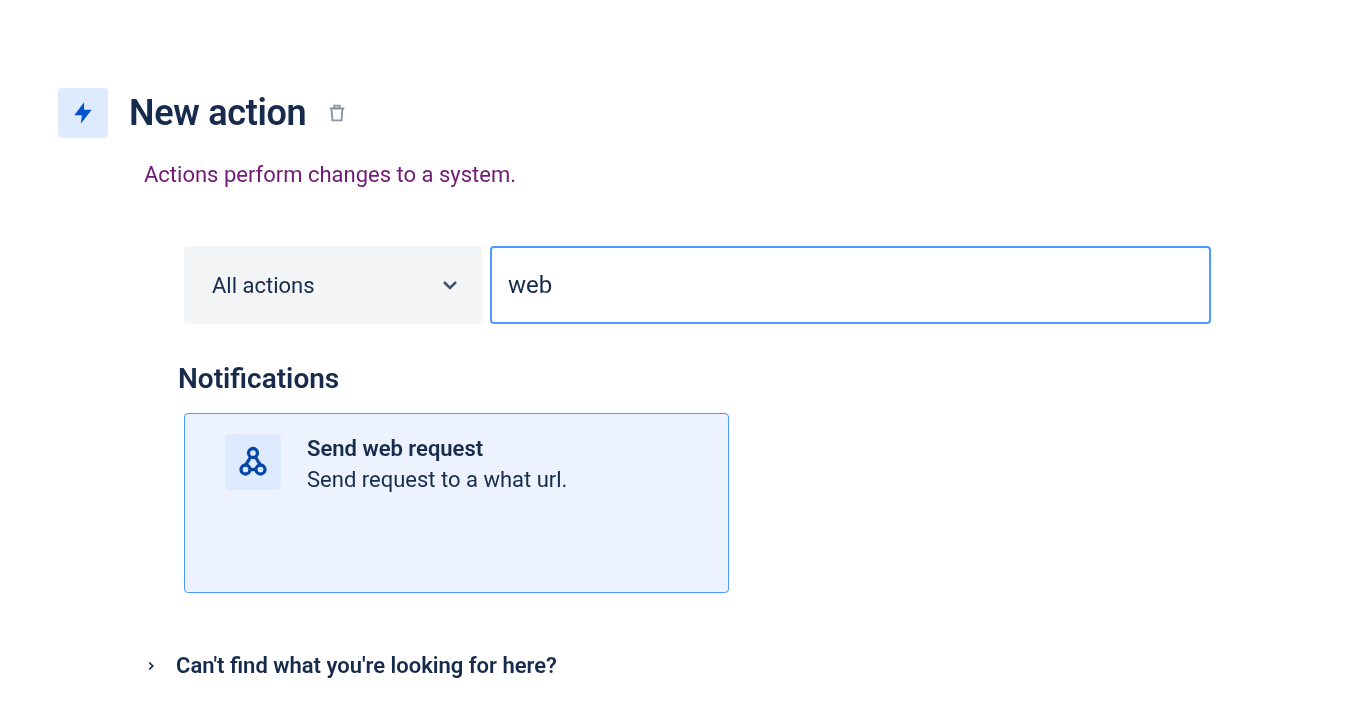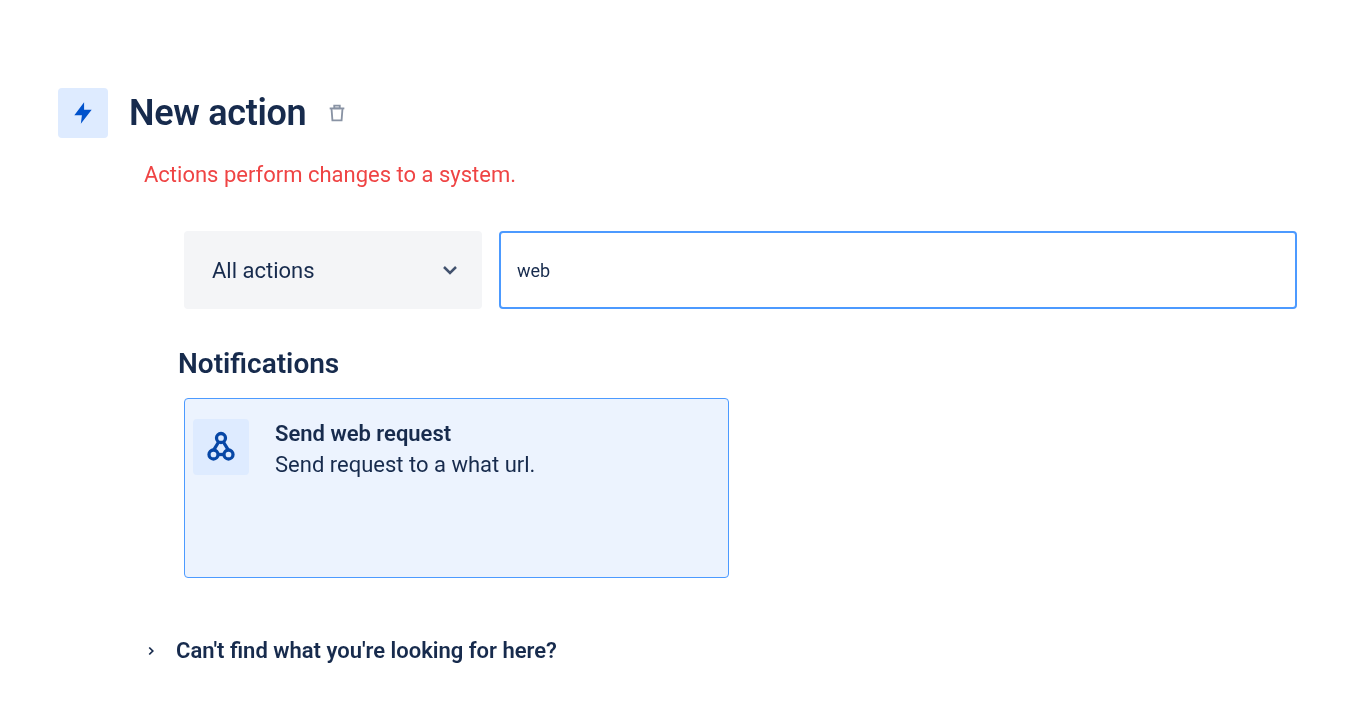--- a/index.html
+++ b/index.html
@@ -51,22 +51,22 @@
     display: flex;
     align-items: center;
   }
   .trash-btn svg { width: 22px; height: 22px; }
   .content-col {
     padding-left: 86px;
     margin-top: 24px;
   }
   .subtitle {
     font-size: 22px;
-    color: #ef4444;
-    margin-bottom: 44px;
+    color: #701a75;
+    margin-bottom: 59px;
   }
   .filter-row {
     display: flex;
     align-items: stretch;
     margin-left: 40px;
     margin-bottom: 38px;
   }
   .dropdown {
     background: #F4F5F7;
     border-radius: 4px;
@@ -79,47 +79,47 @@
     width: 298px;
     justify-content: space-between;
   }
   .dropdown-label {
     font-size: 22px;
     color: #172B4D;
   }
   .dropdown svg { width: 24px; height: 24px; color: #42526E; }
   .search-input {
     flex: 0 0 auto;
-    width: 798px;
+    width: 721px;
     height: 78px;
     border: 2px solid #4C9AFF;
     border-radius: 4px;
     background: #ffffff;
-    font-size: 18px;
+    font-size: 24px;
     color: #172B4D;
     padding: 0 16px;
-    margin-left: 17px;
+    margin-left: 8px;
     outline: none;
     font-family: inherit;
   }
   .section-heading {
     font-size: 28px;
     font-weight: 600;
     color: #172B4D;
     margin-left: 34px;
     margin-bottom: 18px;
   }
   .result-card {
     margin-left: 40px;
     width: 545px;
     min-height: 180px;
     border: 1px solid #4C9AFF;
     border-radius: 4px;
     background: #ECF3FE;
-    padding: 20px 8px;
+    padding: 20px 40px;
     display: flex;
     align-items: flex-start;
     gap: 26px;
     cursor: pointer;
   }
   .result-icon {
     width: 56px;
     height: 56px;
     background: #DEEBFF;
     border-radius: 4px;

